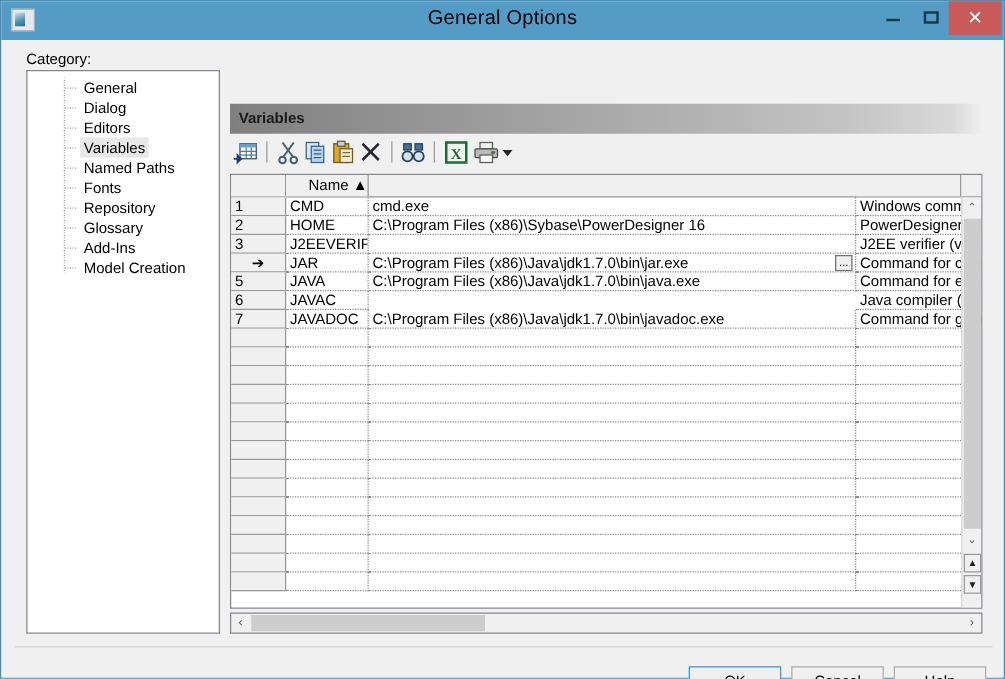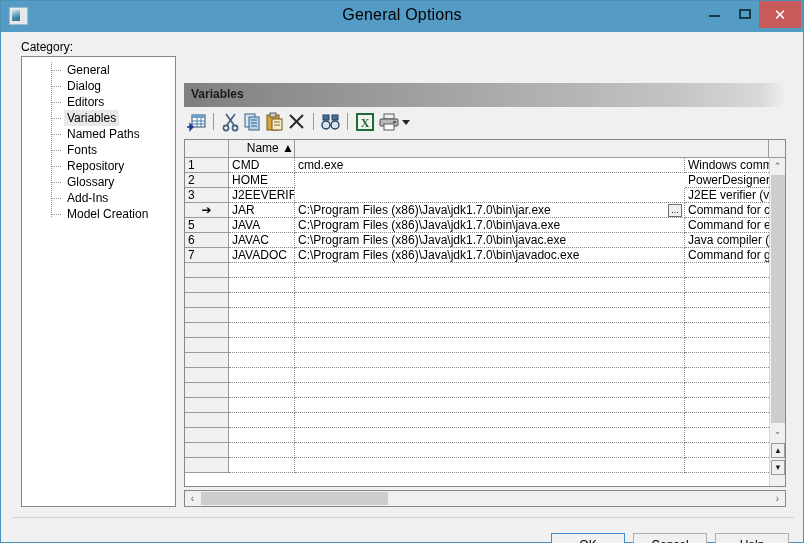--- a/index.html
+++ b/index.html
@@ -336,20 +336,21 @@
         <div class="rows" id="grid-rows">
             <div class="row">
               <div class="rnum">1</div>
               <div class="cell c-name">CMD</div>
               <div class="cell c-val">cmd.exe</div>
               <div class="cell c-cmt">Windows command</div>
             </div>
             <div class="row">
               <div class="rnum">2</div>
               <div class="cell c-name">HOME</div>
+              <div class="cell c-val">C:\Program Files (x86)\Sybase\PowerDesigner 16</div>
               <div class="cell c-cmt">PowerDesigner hor</div>
             </div>
             <div class="row">
               <div class="rnum">3</div>
               <div class="cell c-name">J2EEVERIF</div>
               <div class="cell c-val"></div>
               <div class="cell c-cmt">J2EE verifier (verifie</div>
             </div>
             <div class="row">
               <div class="rnum arrow-cell">➔</div>
@@ -359,21 +360,20 @@
             </div>
             <div class="row">
               <div class="rnum">5</div>
               <div class="cell c-name">JAVA</div>
               <div class="cell c-val">C:\Program Files (x86)\Java\jdk1.7.0\bin\java.exe</div>
               <div class="cell c-cmt">Command for execu</div>
             </div>
             <div class="row">
               <div class="rnum">6</div>
               <div class="cell c-name">JAVAC</div>
-              <div class="cell c-val">C:\Program Files (x86)\Java\jdk1.7.0\bin\javac.exe</div>
               <div class="cell c-cmt">Java compiler (java</div>
             </div>
             <div class="row">
               <div class="rnum">7</div>
               <div class="cell c-name">JAVADOC</div>
               <div class="cell c-val">C:\Program Files (x86)\Java\jdk1.7.0\bin\javadoc.exe</div>
               <div class="cell c-cmt">Command for gene</div>
             </div>
             <div class="row">
               <div class="rnum empty"></div>

